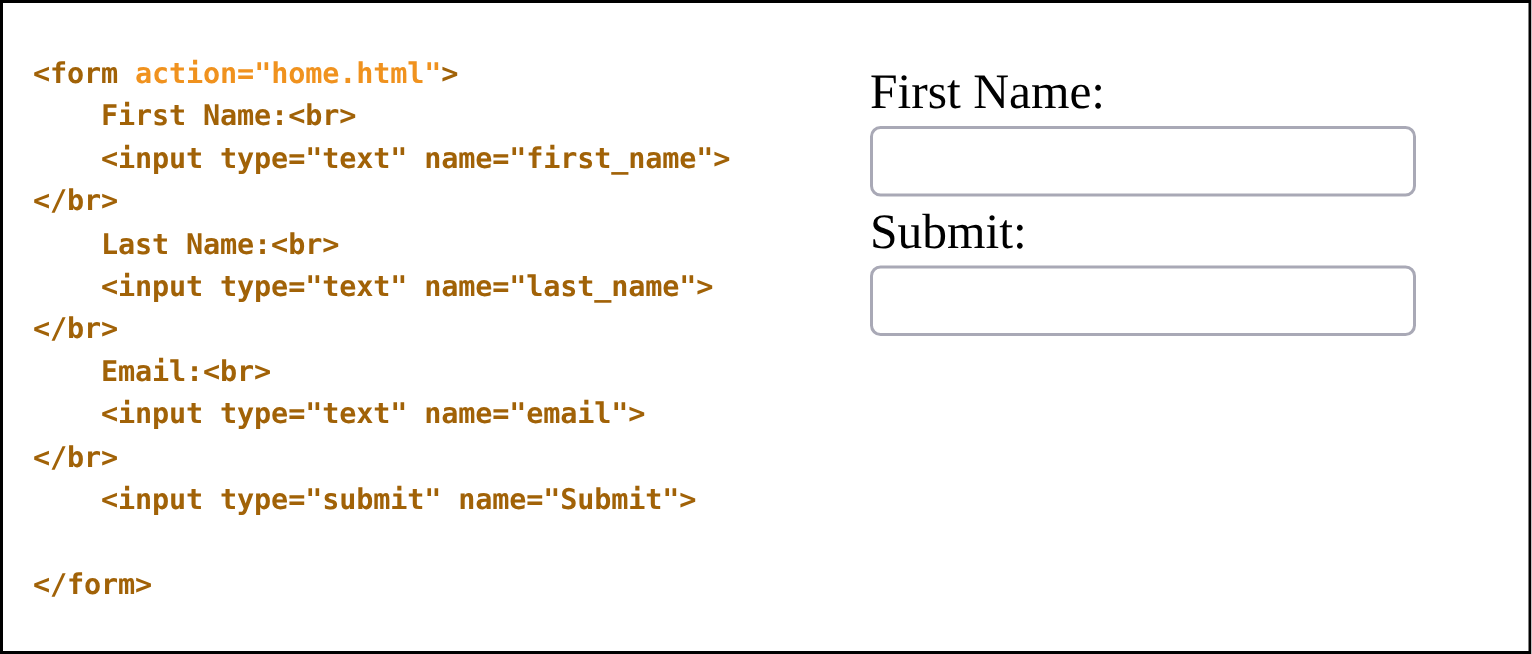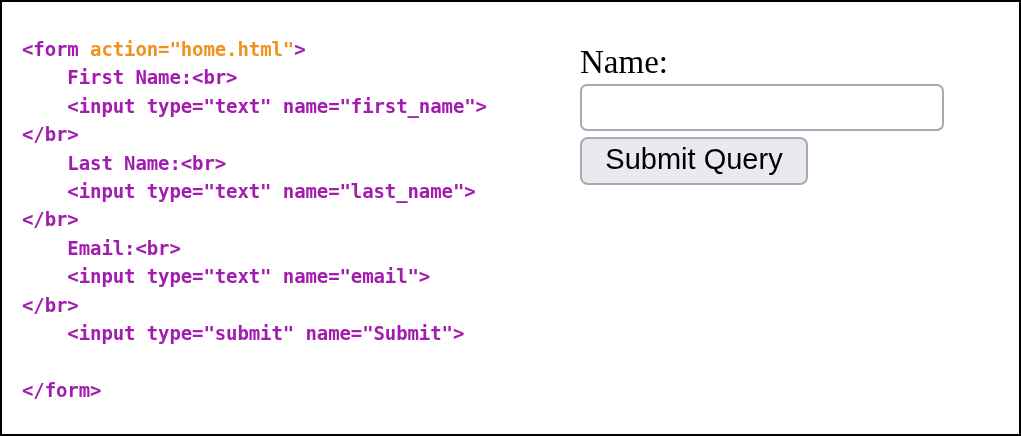--- a/index.html
+++ b/index.html
@@ -35,21 +35,21 @@
     font-weight: bold;
     line-height: 28.4px;
     color: #2c3e50;
     white-space: pre;
     letter-spacing: -0.1px;
   }
   .code-line {
     white-space: pre;
     min-height: 28.4px;
   }
-  .tok-tag   { color: #a21caf; }
+  .tok-tag   { color: #a16207; }
   .tok-attr  { color: #f0921e; }
 
   
   .form-pane {
     position: absolute;
     left: 578px;
     top: 42px;
     width: 420px;
   }
   .field-label {
@@ -110,25 +110,28 @@
 <span class="code-line"><span class="tok-tag">    </span><span class="tok-tag">&lt;input type="text" name="email"&gt;</span></span>
 <span class="code-line"><span class="tok-tag"></span><span class="tok-tag">&lt;/br&gt;</span></span>
 <span class="code-line"><span class="tok-tag">    </span><span class="tok-tag">&lt;input type="submit" name="Submit"&gt;</span></span>
 <span class="code-line"><span></span> </span>
 <span class="code-line"><span class="tok-tag">&lt;/form&gt;</span></span></pre>
   </div>
 
   <div class="form-pane">
     <form>
 
+      <div>
+        <div class="field-label">First Name:</div>
+        <input class="text-input" type="text" value="" style="">
+      </div>
 
 
       <div>
-        <div class="field-label">Name:</div>
+        <div class="field-label">Submit:</div>
         <input class="text-input" type="text" value="" style="">
       </div>
 
-      <button type="submit" class="submit-button">Submit Query</button>
 
     </form>
   </div>
 
 </div>
 
 </body></html>

